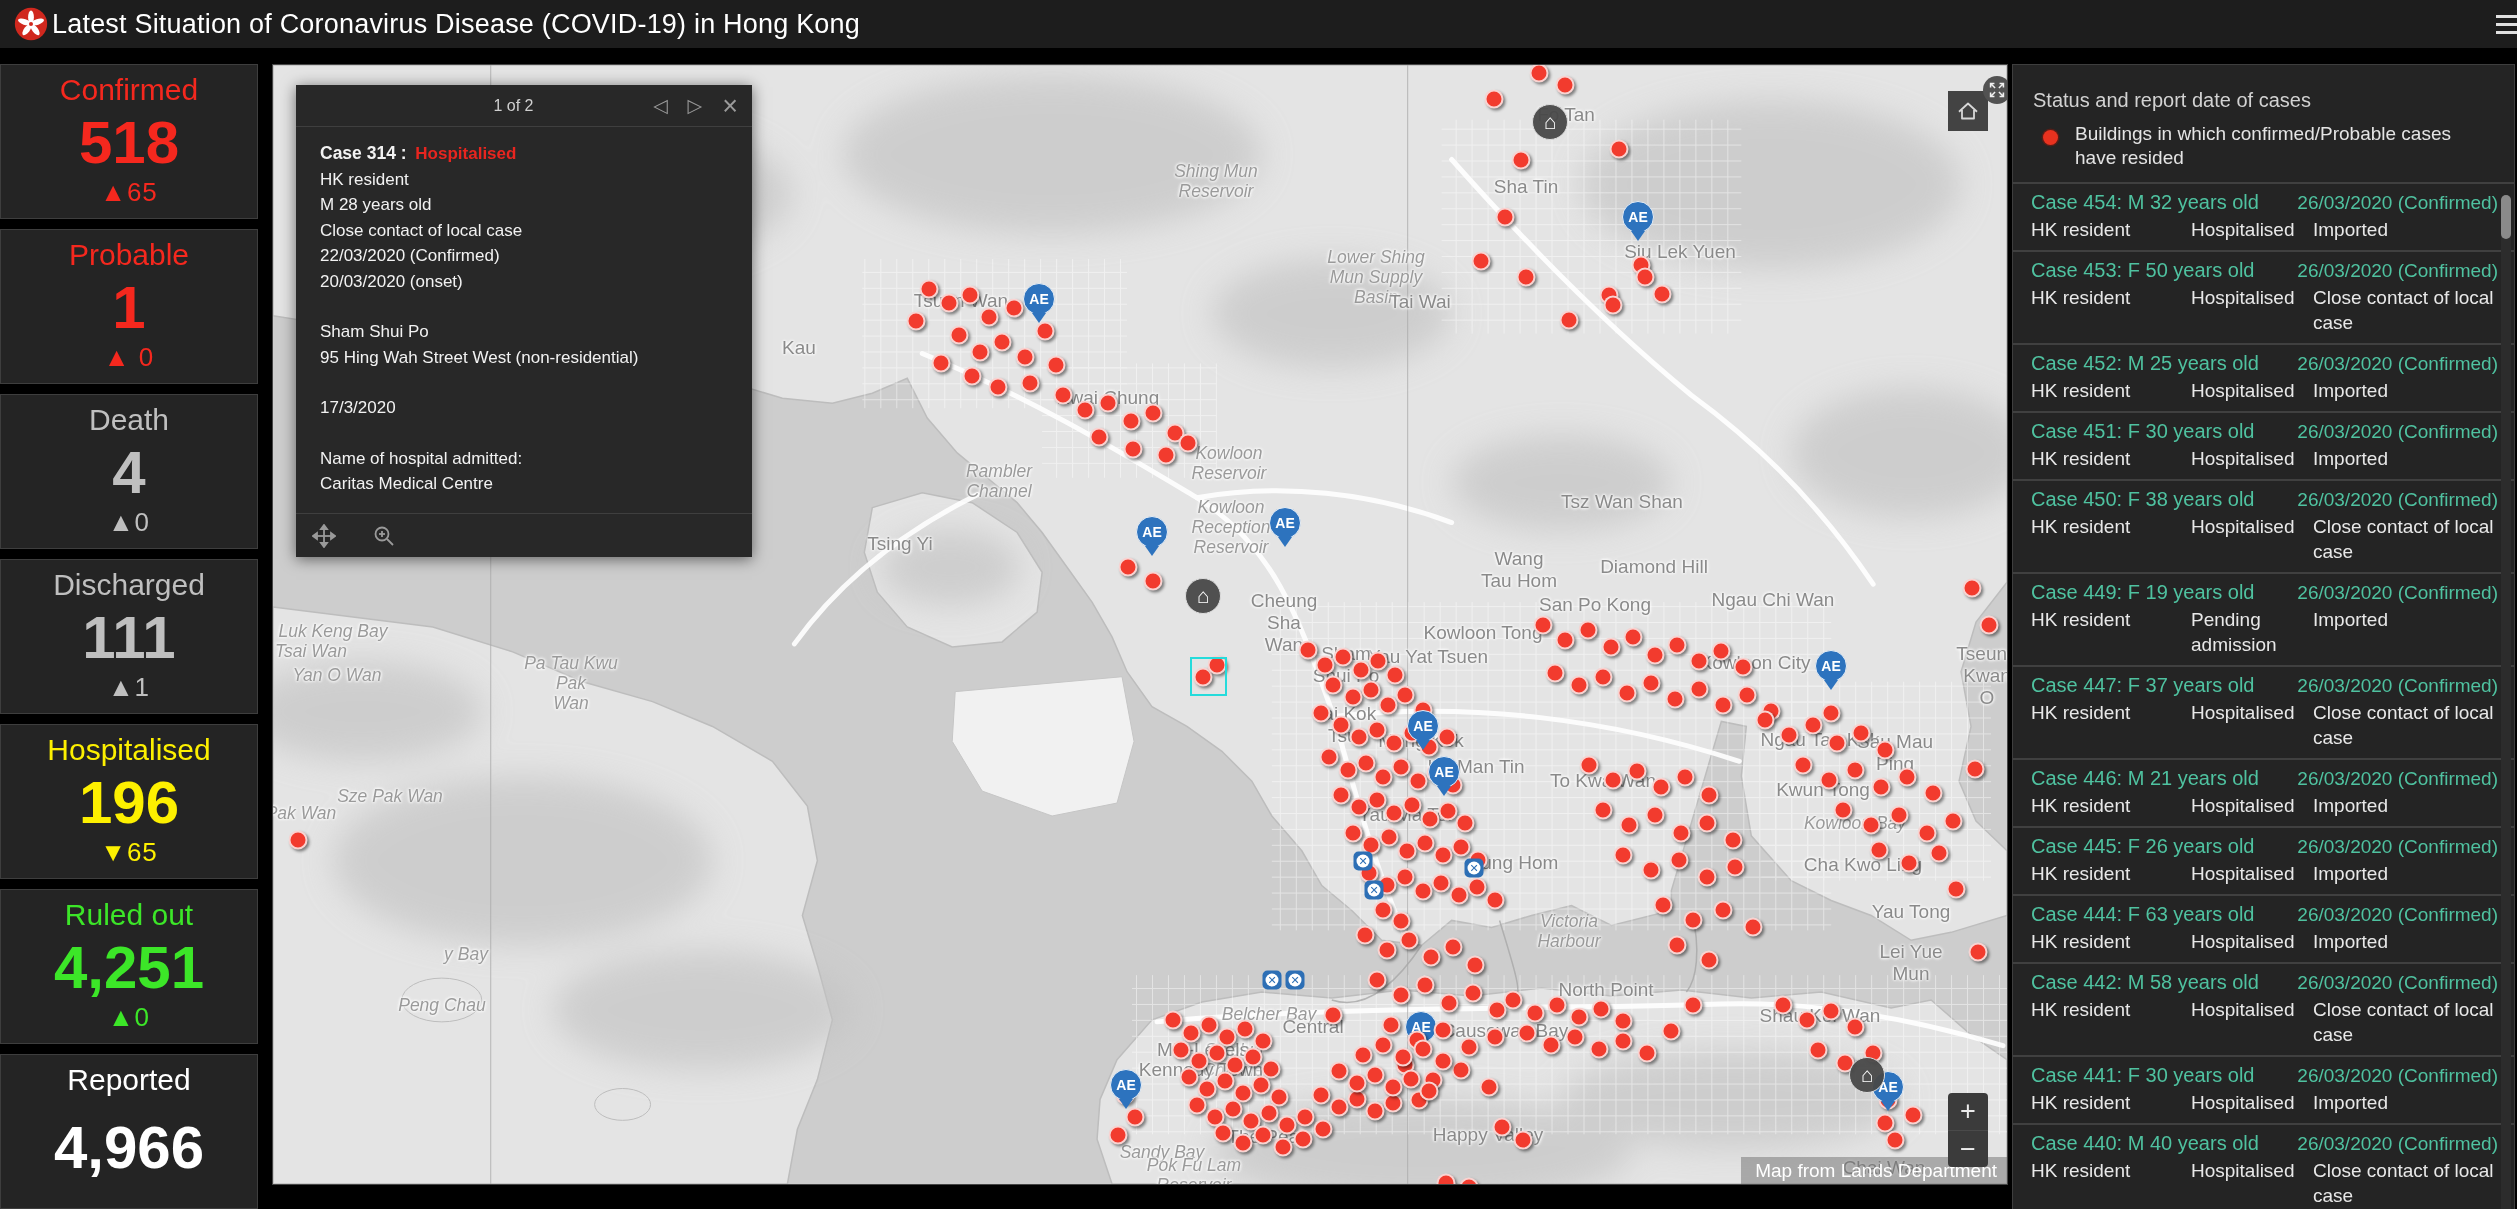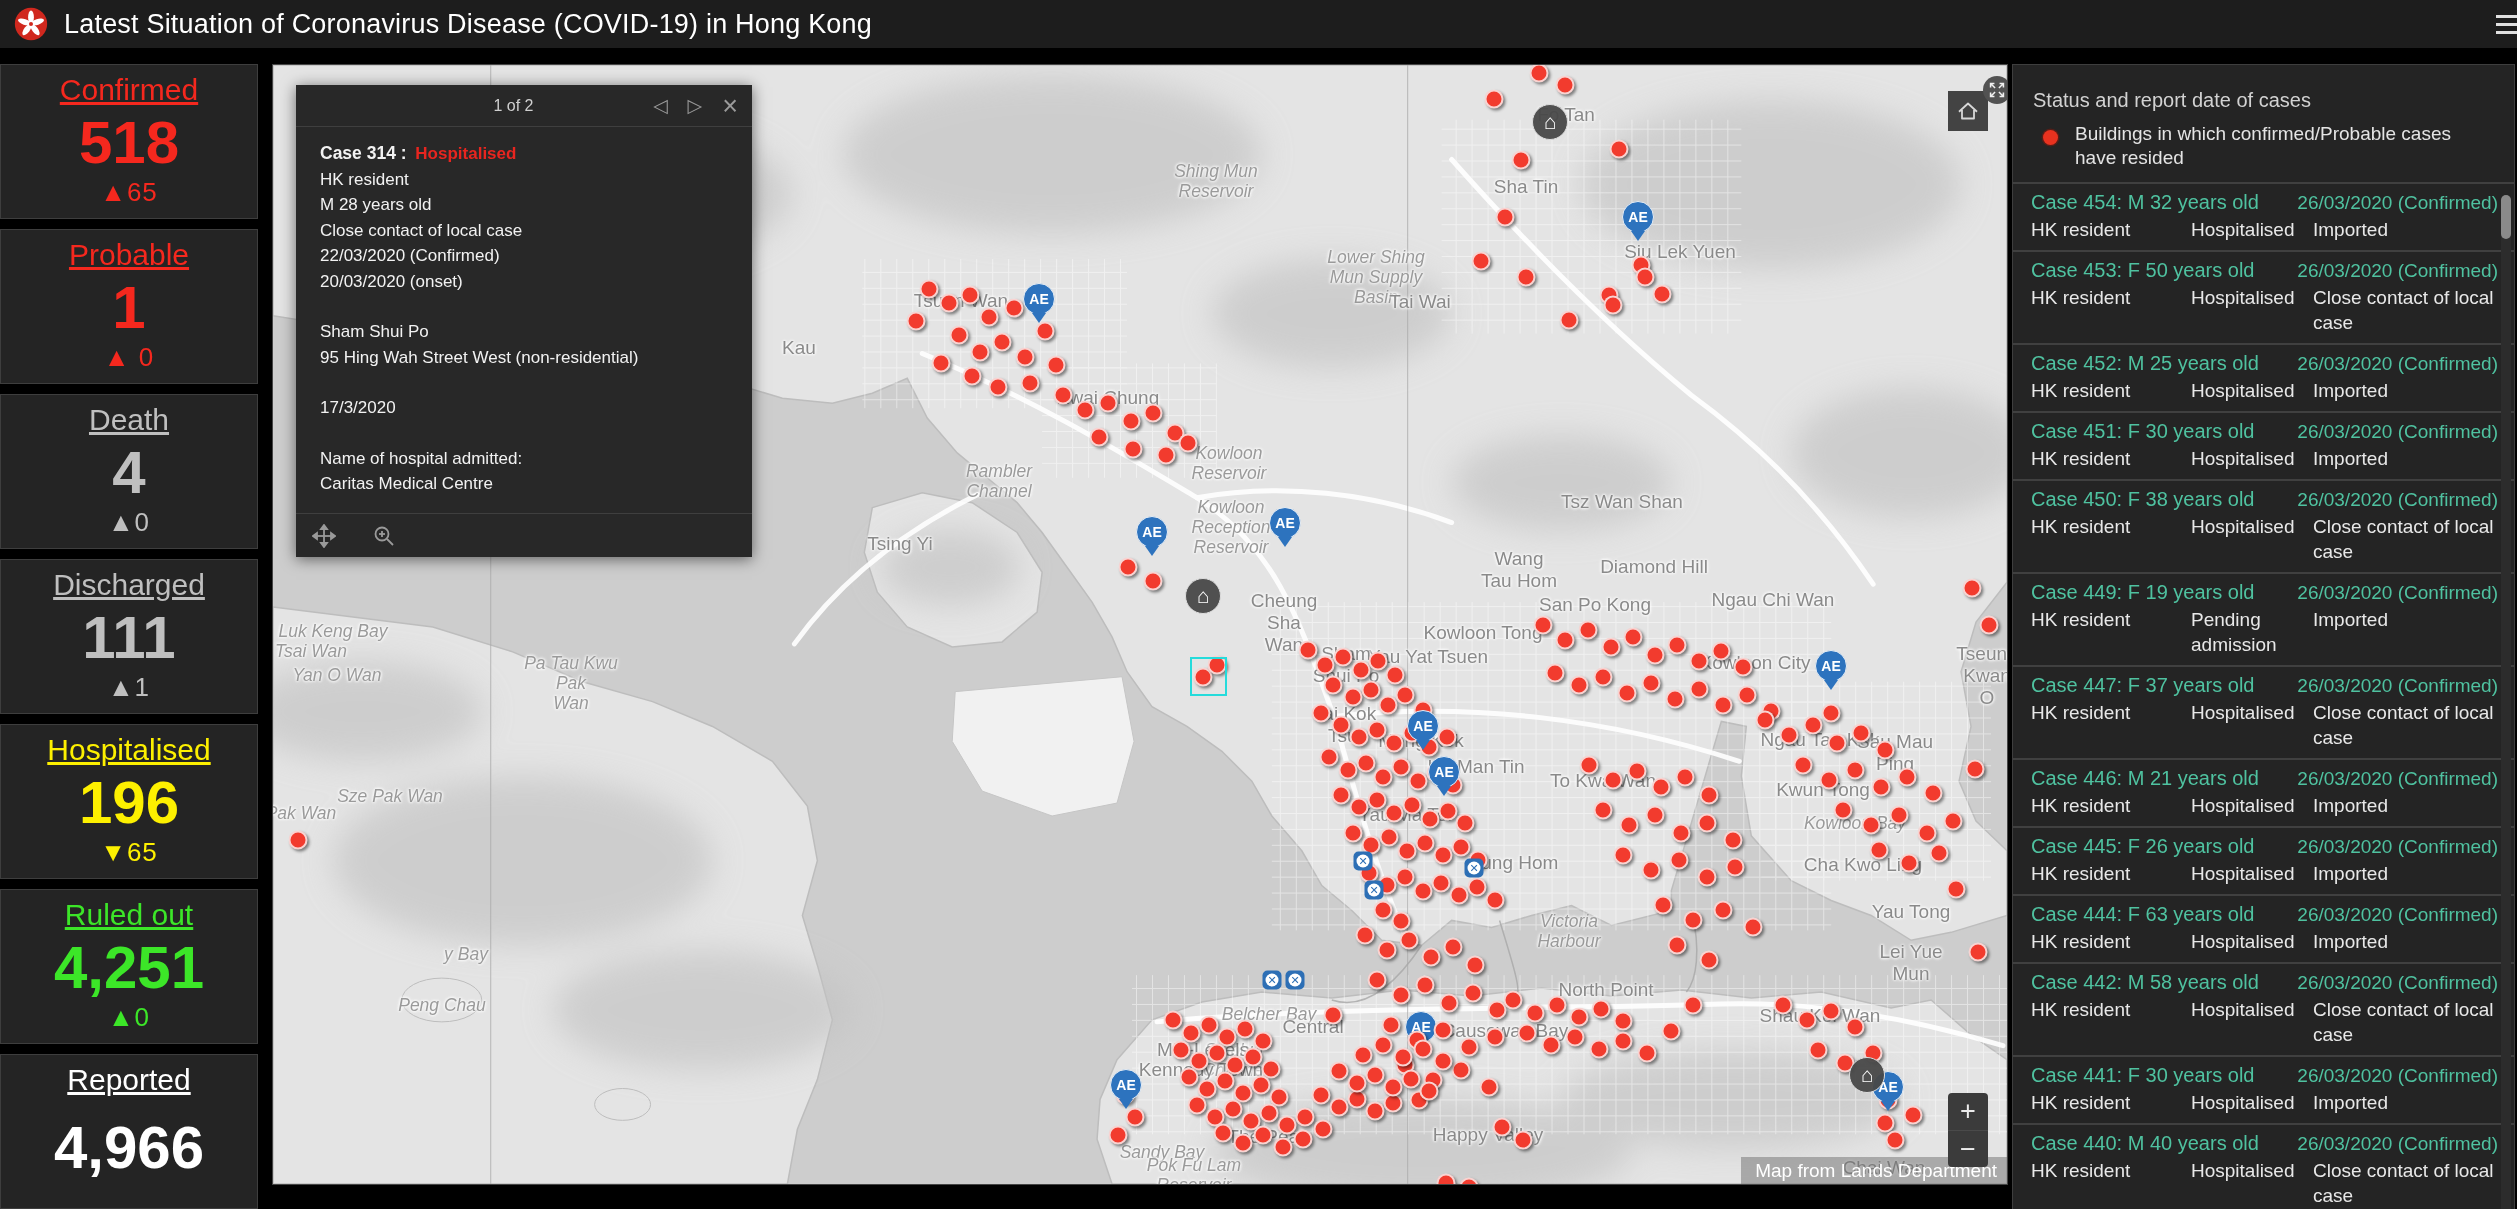--- a/index.html
+++ b/index.html
@@ -6,29 +6,29 @@
   html,body { background:#000; }
   #app {
     position:relative; width:2517px; height:1209px; overflow:hidden;
     background:#000; font-family:"Liberation Sans","DejaVu Sans",sans-serif;
     -webkit-font-smoothing:antialiased;
   }
   
   #header { position:absolute; left:0; top:0; width:2517px; height:48px;
     background:#1d1d1d; display:flex; align-items:center; }
   #logo { width:34px; height:34px; margin-left:14px; flex:0 0 auto; }
-  #title { color:#fff; font-size:27px; margin-left:16px; letter-spacing:.2px; }
+  #title { color:#fff; font-size:27px; margin-left:4px; letter-spacing:.2px; }
   #menu-icon { position:absolute; right:-5px; top:10px; width:26px; }
   #menu-icon span { display:block; height:3px; background:#e0e0e0; margin:5px 0; }
   
   #sidebar { position:absolute; left:0; top:64px; width:258px; }
   .stat-card { height:155px; margin-bottom:10px; background:#242424;
     border:1px solid #3e3e3e; display:flex; flex-direction:column;
     align-items:center; justify-content:space-between; padding:8px 0 10px; }
-  .stat-label { font-size:30px;text-decoration:underline; }
+  .stat-label { font-size:30px; }
   .stat-value { font-size:60px; font-weight:bold; line-height:1.05; }
   .stat-delta { font-size:26px; letter-spacing:1px; }
   .c-red   { color:#f5281e; }
   .c-gray  { color:#bfbfbf; }
   .c-yellow{ color:#fdf000; }
   .c-green { color:#3ce628; }
   .c-white { color:#ffffff; }
   
   #map-panel { position:absolute; left:272px; top:64px; width:1736px; height:1121px;
     background:#cdcdcd; border:1px solid #454545; overflow:hidden; }

